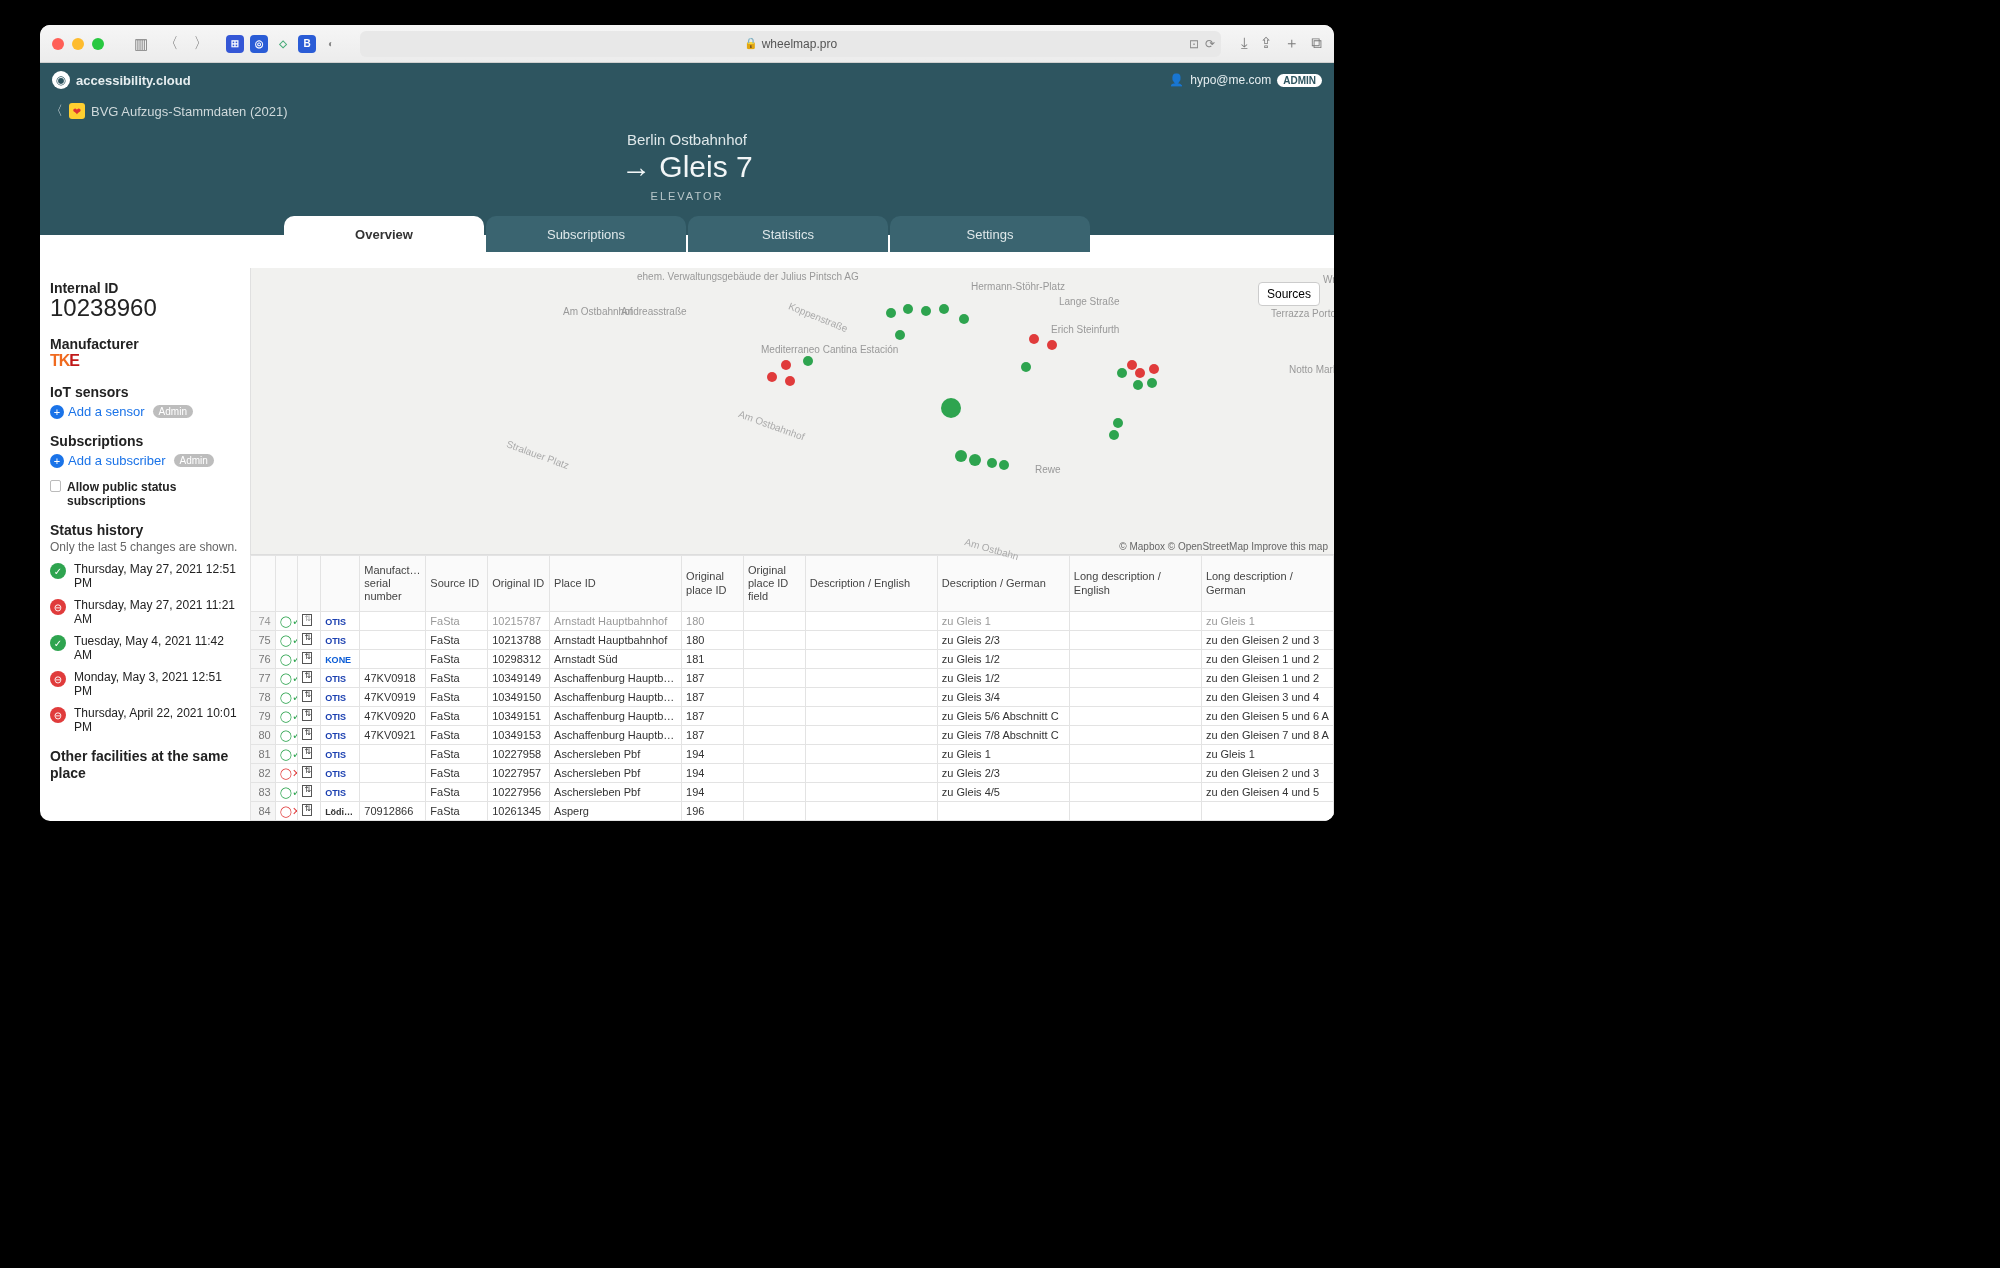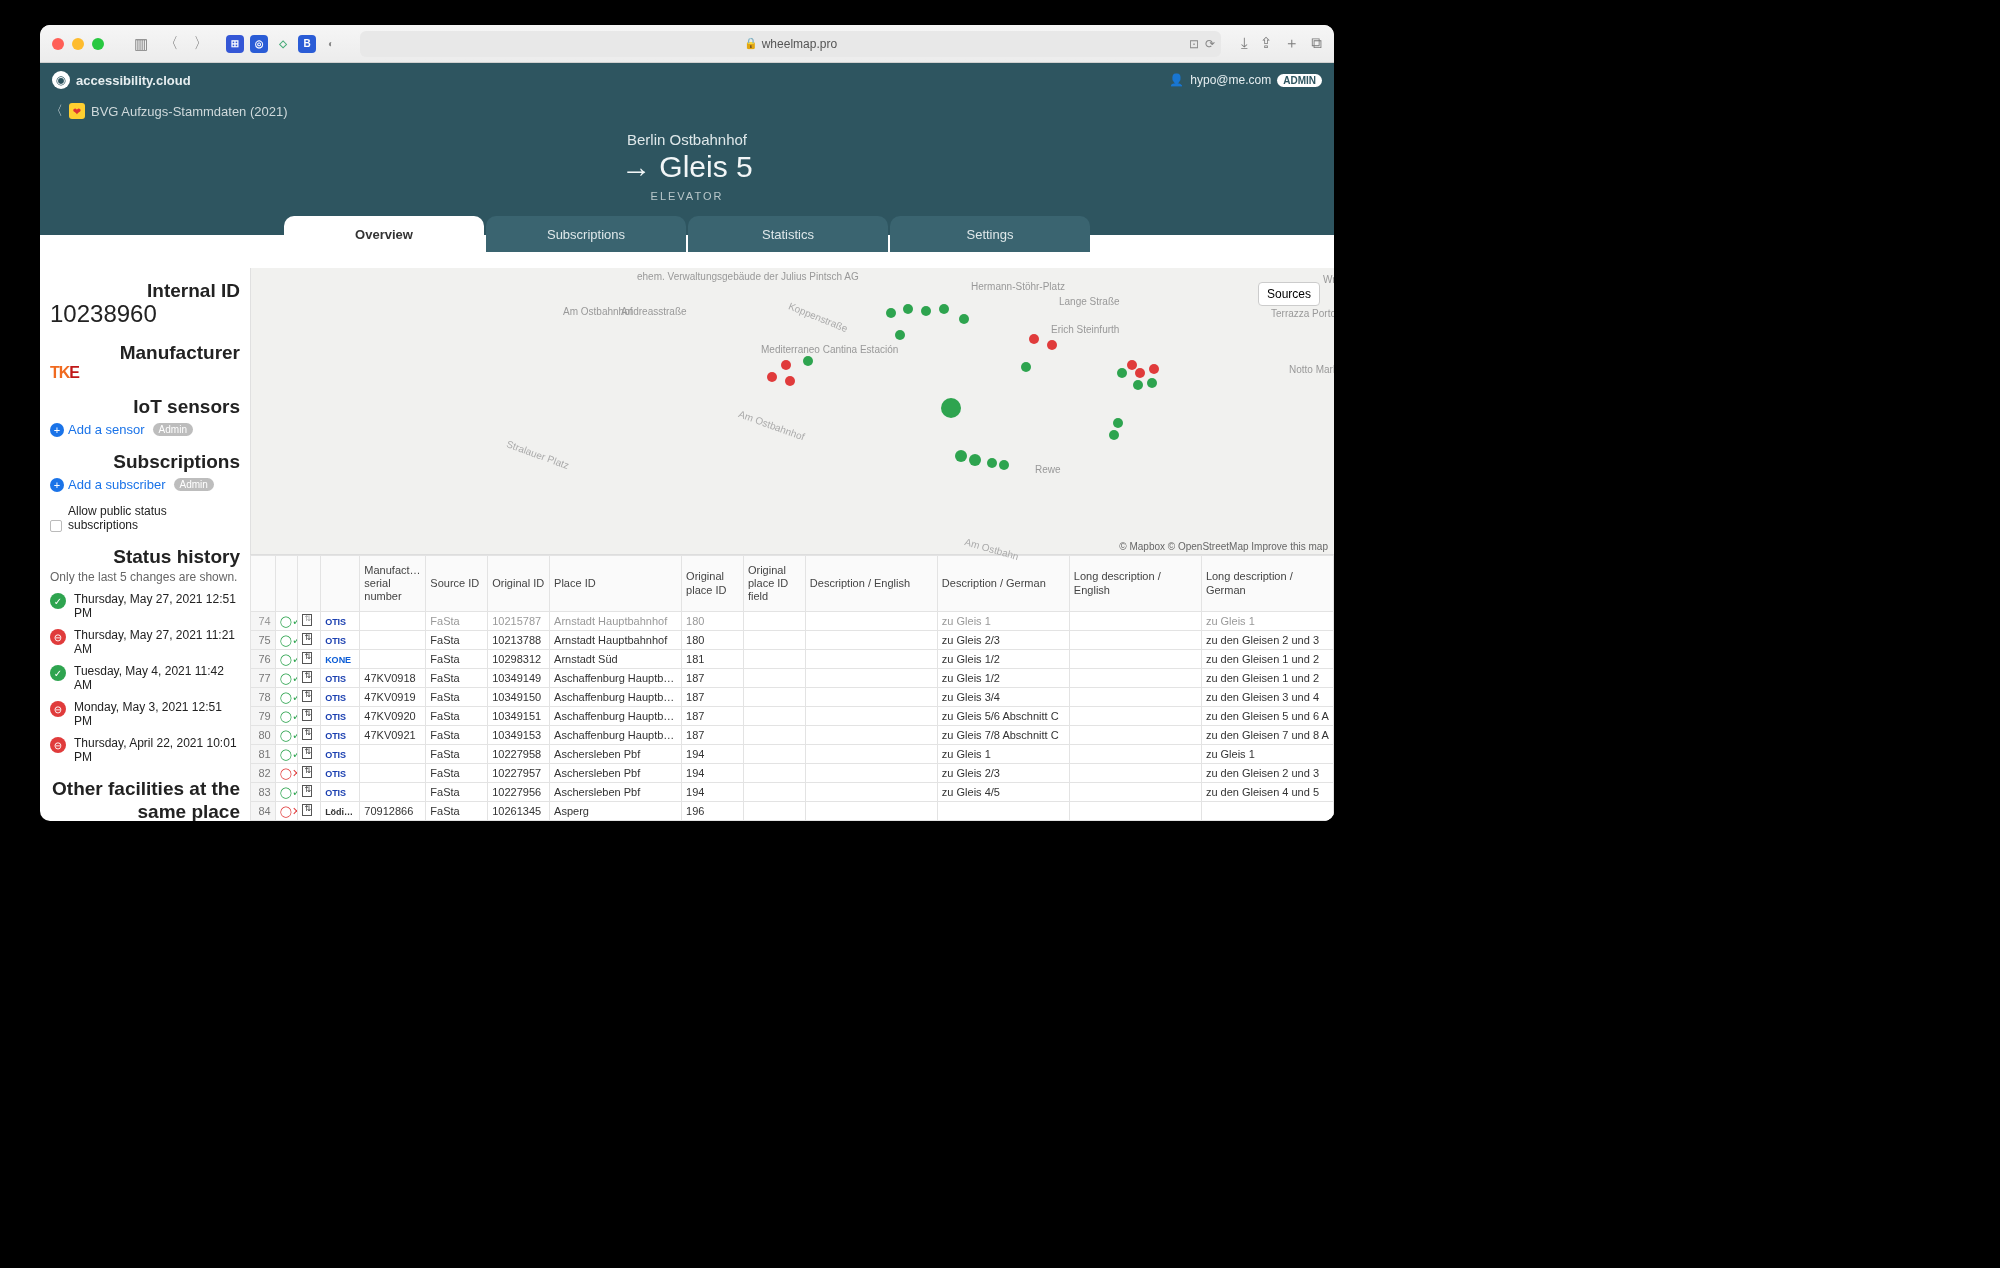--- a/index.html
+++ b/index.html
@@ -33,29 +33,29 @@
   .ah-center .small { font-size:15px; color:#dfe8ea; }
   .ah-center .big { font-size:30px; font-weight:500; color:#f2f6f7; display:flex; align-items:center; justify-content:center; gap:8px; margin-top:2px;}
   .ah-center .type { font-size:11px; letter-spacing:2px; color:#b9c8cb; margin-top:6px;}
   .tabs { display:flex; justify-content:center; gap:0; margin-top:14px; height:19px; }
   .tab { width:200px; height:36px; display:flex; align-items:center; justify-content:center; font-size:13px; color:#dfe8ea; background:#3a6470; border-radius:10px 10px 0 0; margin:0 1px;}
   .tab.active { background:#fff; color:#333; font-weight:600; }
 
   
   .content { position:absolute; top:243px; left:0; right:0; bottom:0; display:flex; }
   .sidebar { width:210px; padding:12px 10px; font-size:13px; color:#222; overflow:hidden;}
-  .sb-sec-label { font-weight:700; font-size:19px;text-align:right; }
+  .sb-sec-label { font-weight:700; font-size:14px; }
   .sb-big { font-size:24px; font-weight:500; margin-top:-2px;}
   .sb-block { margin-top:14px; }
   .sb-logo { font-weight:800; font-size:16px; letter-spacing:-1px;}
   .sb-logo .t{color:#f06a1f;margin-top:48px;} .sb-logo .k{color:#c01818;}
   .sb-link { color:#1a73e8; font-size:13px; display:flex; align-items:center; gap:4px; margin-top:4px;}
   .sb-plus { width:14px; height:14px; border-radius:50%; background:#1a73e8; color:#fff; font-size:11px; display:inline-flex; align-items:center; justify-content:center;}
   .sb-admin { background:#bdbdbd; color:#fff; font-size:10px; padding:1px 6px; border-radius:8px; margin-left:4px;}
-  .sb-check { display:flex; align-items:flex-end; gap:6px; margin-top:12px; font-size:12px;}
+  .sb-check { display:flex; align-items:flex-start; gap:6px; margin-top:12px; font-size:12px;font-weight:bold;}
   .sb-check .box { width:12px; height:12px; border:1px solid #bbb; border-radius:2px;}
   .sb-sub { font-size:12px; color:#666; margin-top:2px;}
   .hist { margin-top:8px; }
   .hist-item { display:flex; gap:8px; margin-top:8px; font-size:12px; }
   .hist-dot { width:16px; height:16px; border-radius:50%; flex-shrink:0; display:flex; align-items:center; justify-content:center; color:#fff; font-size:10px; margin-top:1px;}
   .hd-green{background:#2ea44f;} .hd-red{background:#e03b3b;}
 
   .main { flex:1; display:flex; flex-direction:column; position:relative;}
   .map { height:286px; background:#f1f1ef; position:relative; border-left:1px solid #e0e0e0;}
   .map .sources-btn { position:absolute; top:14px; right:14px; background:#fff; border:1px solid #ccc; border-radius:4px; padding:4px 8px; font-size:12px;}
@@ -128,21 +128,21 @@
     </div>
     <div class="ah-row2">
       <span>〈</span>
       <span class="heart">❤</span>
       <span>BVG Aufzugs-Stammdaten (2021)</span>
     </div>
     <div class="ah-center">
       <div class="small">Berlin Ostbahnhof</div>
       <div class="big">
         <span>→</span>
-        <span>Gleis 5</span>
+        <span>Gleis 7</span>
       </div>
       <div class="type">ELEVATOR</div>
     </div>
     <div class="tabs">
       <div class="tab active">Overview</div>
       <div class="tab">Subscriptions</div>
       <div class="tab">Statistics</div>
       <div class="tab">Settings</div>
     </div>
   </div>

